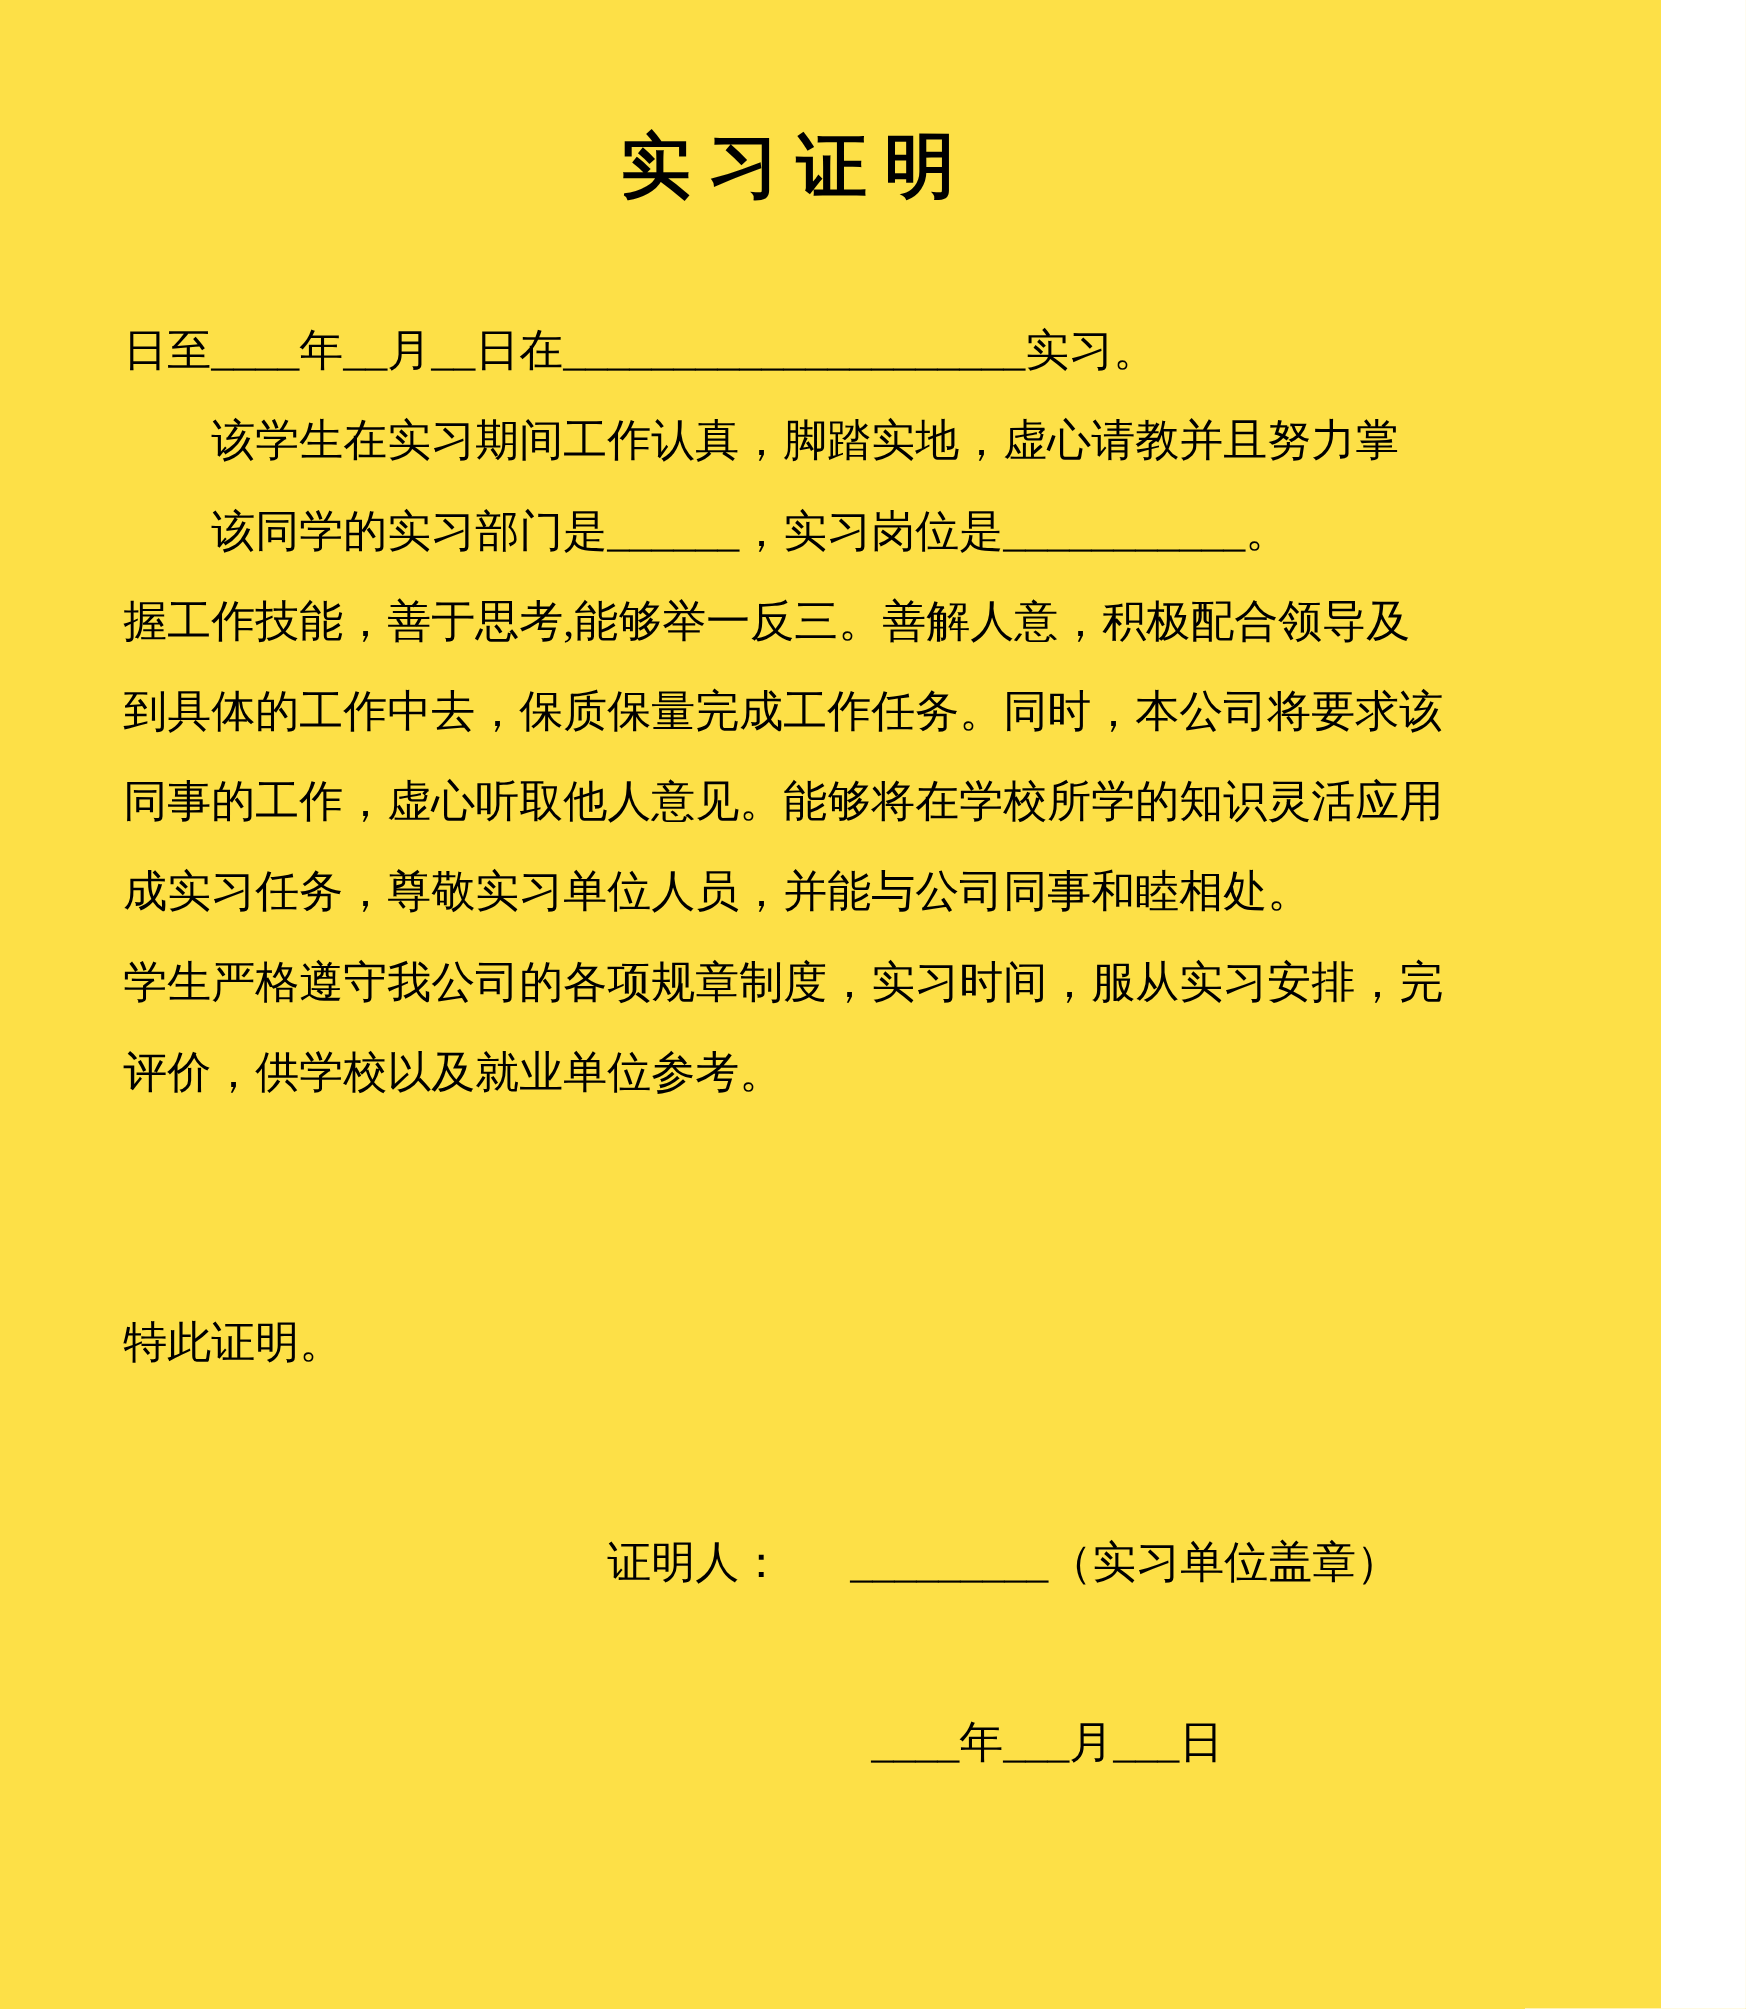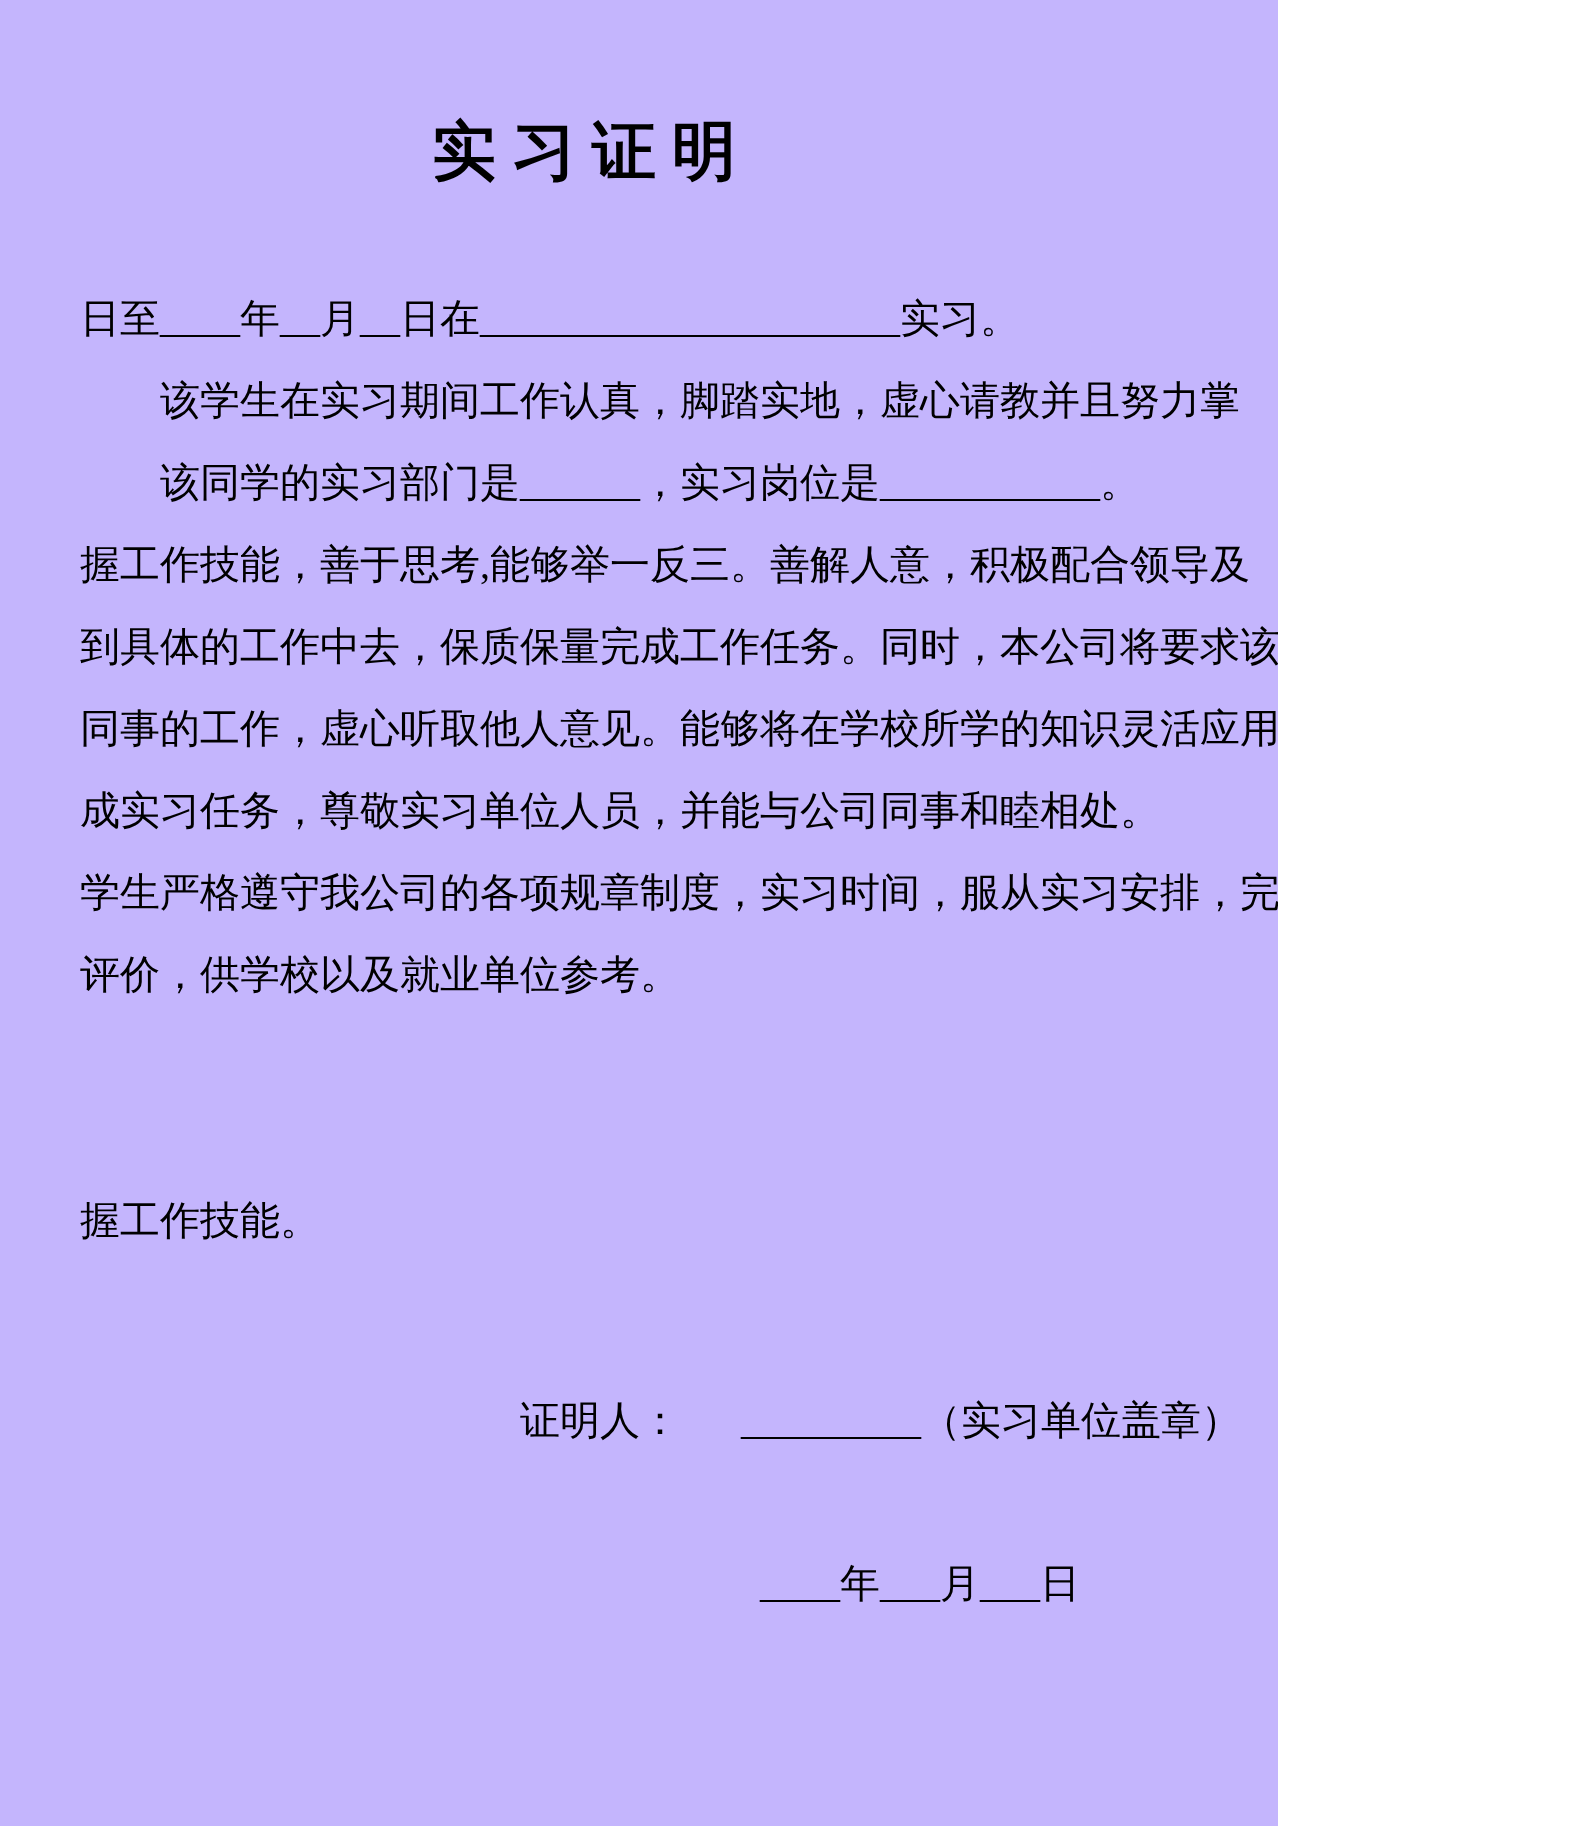--- a/index.html
+++ b/index.html
@@ -2,26 +2,26 @@
 <html><head>
 <meta charset="utf-8">
 <style>
   html, body {
     margin: 0;
     padding: 0;
     background: #ffffff;
   }
   .page {
     position: relative;
-    width: 1278px;
+    width: 1510px;
     height: 1826px;
     box-sizing: border-box;
-    padding: 0 190px 0 80px;
+    padding: 0 190px 0 112px;
     overflow: hidden;
-    background: #c4b5fd;
+    background: #fde047;
     color: #000000;
     font-family: "Liberation Serif", "DejaVu Serif", serif;
     font-size: 40px;
     line-height: 82px;
   }
   .title {
     margin: 112px 0 0 0;
     text-align: center;
     font-size: 64px;
     line-height: 80px;
@@ -73,21 +73,21 @@
 
     <p class="line indent">该同学的实习部门是______，实习岗位是___________。</p>
     <p class="line">握工作技能，善于思考,能够举一反三。善解人意，积极配合领导及</p>
     <p class="line">到具体的工作中去，保质保量完成工作任务。同时，本公司将要求该</p>
     <p class="line">同事的工作，虚心听取他人意见。能够将在学校所学的知识灵活应用</p>
     <p class="line">成实习任务，尊敬实习单位人员，并能与公司同事和睦相处。</p>
     <p class="line">学生严格遵守我公司的各项规章制度，实习时间，服从实习安排，完</p>
 
     <p class="line">评价，供学校以及就业单位参考。</p>
 
-    <p class="line closing-line">握工作技能。</p>
+    <p class="line closing-line">特此证明。</p>
 
     <div class="sign-row">
       <span>证明人：</span><span class="sign-blank">_________</span><span>（实习单位盖章）</span>
     </div>
 
     <div class="date-row">____年___月___日</div>
 
   </div>
 </div>
 

